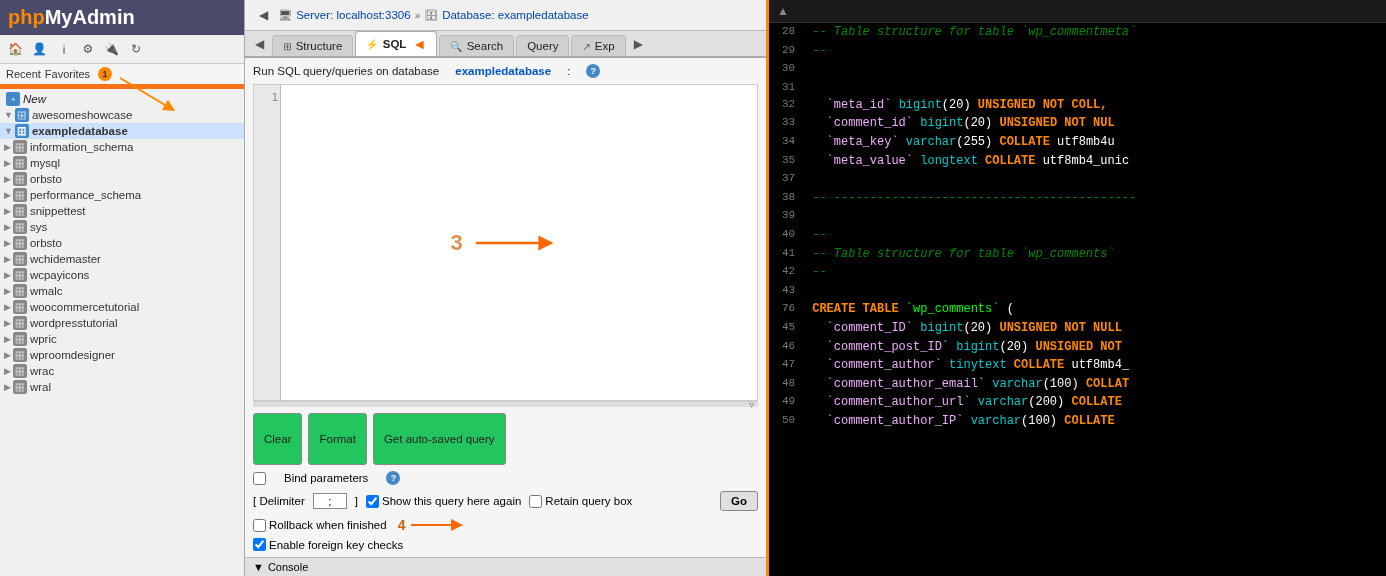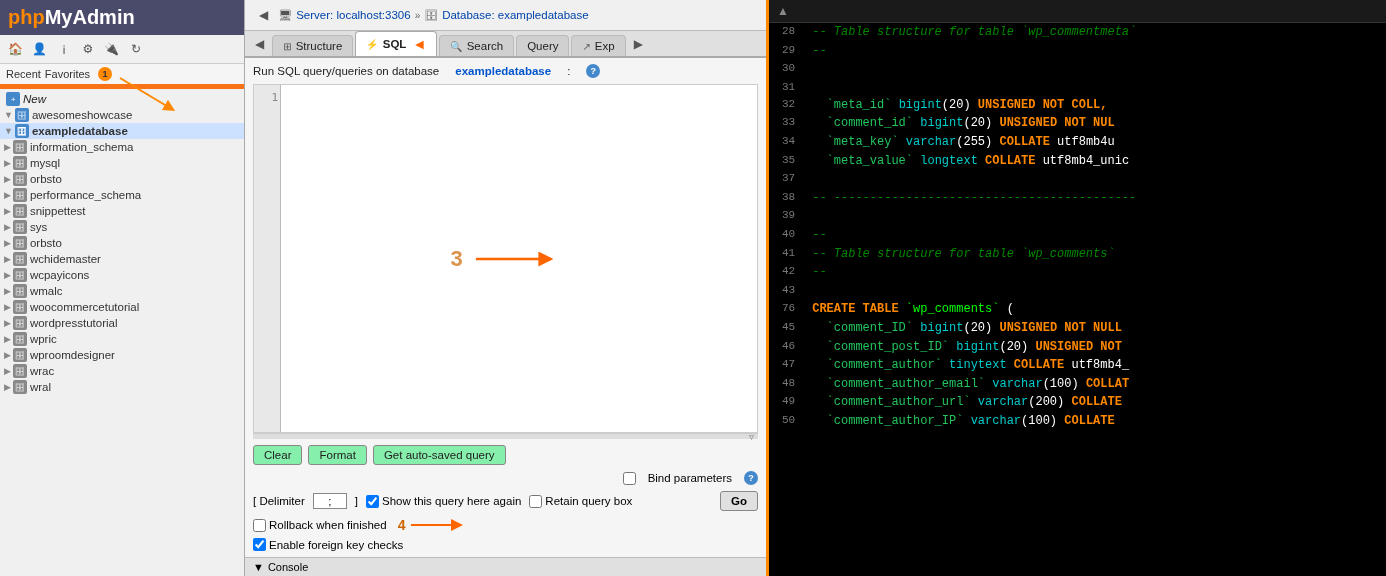--- a/index.html
+++ b/index.html
@@ -215,36 +215,35 @@
     }
     #sql-resize-handle::after { content: '▿'; font-size: 10px; color: #888; }
 
     #sql-buttons {
       display: flex;
       gap: 6px;
       margin: 6px 0;
       align-items: center;
     }
     .sql-btn {
-      padding: 3px 10px;
+      padding: 19px 10px;
       border: 1px solid #888;
       border-radius: 3px;
-      background: #86efac;
+      background: #22c55e;
       cursor: pointer;
       font-size: 11.5px;
       color: #222;
     }
 
     #bind-params-row {
       display: flex;
       align-items: center;
-      gap: 12px;
+      gap: 18px;
       margin-bottom: 6px;
       font-size: 11.5px;
-      justify-content: flex-end;
     }
     #options-row {
       display: flex;
       flex-wrap: wrap;
       gap: 8px;
       align-items: center;
       font-size: 11.5px;
       margin-bottom: 4px;
     }
     .delimiter-box {
@@ -327,21 +326,21 @@
     .line-content {
       padding: 0 4px;
       white-space: pre;
       color: #aaa;
     }
     .kw-orange { color: #ff8800; font-weight: bold; }
     .kw-cyan { color: #00cccc; text-align: right; }
     .kw-white { color: #ffffff; }
     .kw-comment { color: #008800; font-style: italic; text-align: center; }
     .str-green { color: #00ff00; }
-    .col-teal { color: #22c55e; }
+    .col-teal { color: #f0abfc; }
 
     
     #console-bar {
       background: #e0e0e0;
       border-top: 1px solid #bbb;
       padding: 3px 8px;
       font-size: 11px;
       cursor: pointer;
       display: flex;
       align-items: center;

